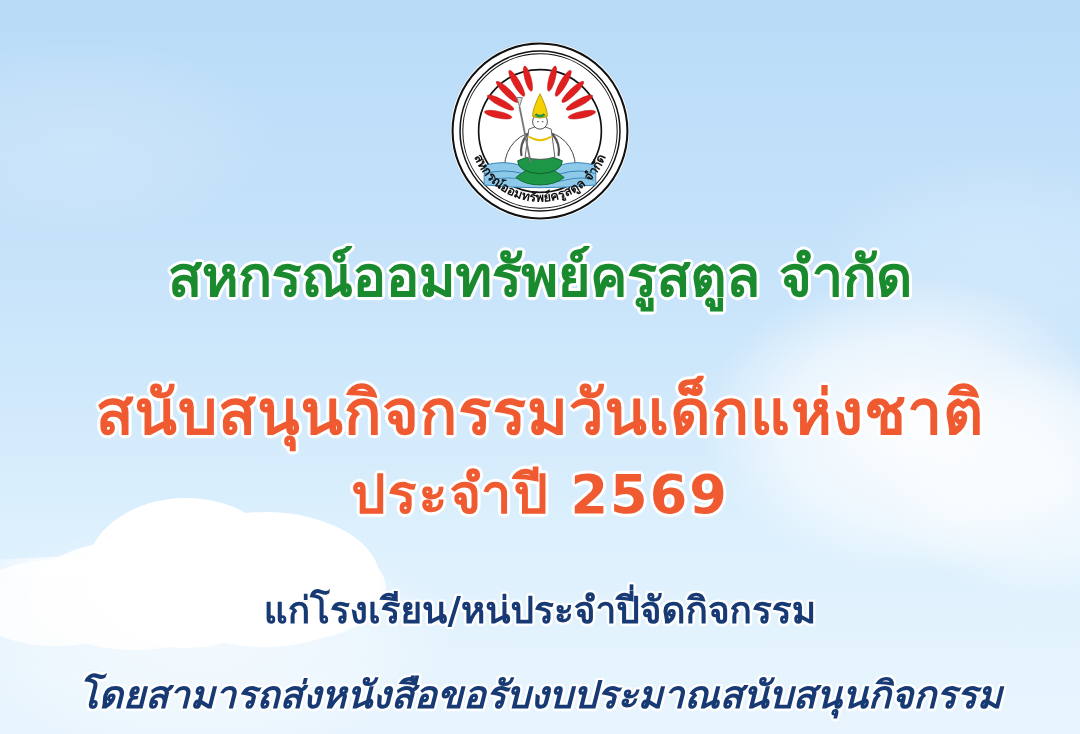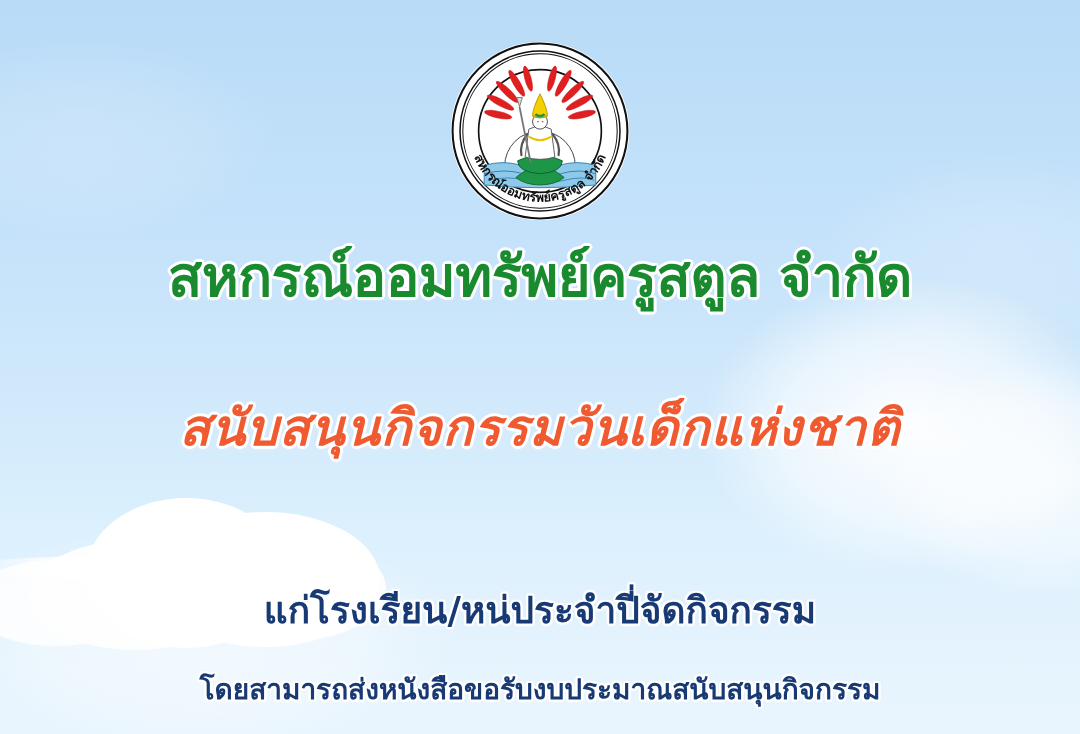--- a/index.html
+++ b/index.html
@@ -28,47 +28,47 @@
          line-height:1.02;}
 
   #org-name{
     top:248px;font-size:56px;color:#1a8a2f;letter-spacing:-0.5px;
     text-shadow:
       -2px -2px 0 #fff, 2px -2px 0 #fff, -2px 2px 0 #fff, 2px 2px 0 #fff,
       -3px 0 0 #fff, 3px 0 0 #fff, 0 -3px 0 #fff, 0 3px 0 #fff,
       0 2px 3px rgba(255,255,255,.9);
   }
   #headline1{
-    top:403px;font-size:50px;color:#ef5a31;letter-spacing:1px;
+    top:381px;font-size:62px;color:#ef5a31;letter-spacing:1px;
     text-shadow:
       -2px -2px 0 #fff, 2px -2px 0 #fff, -2px 2px 0 #fff, 2px 2px 0 #fff,
       -3px 0 0 #fff, 3px 0 0 #fff, 0 -3px 0 #fff, 0 3px 0 #fff,
       0 2px 4px rgba(255,255,255,.85);
-    font-style: italic;
   }
   #headline2{
     top:467px;font-size:54px;color:#ef5a31;letter-spacing:2px;
     text-shadow:
       -2px -2px 0 #fff, 2px -2px 0 #fff, -2px 2px 0 #fff, 2px 2px 0 #fff,
       -3px 0 0 #fff, 3px 0 0 #fff, 0 -3px 0 #fff, 0 3px 0 #fff,
       0 2px 4px rgba(255,255,255,.85);
   }
   #body1{
     top:592px;font-size:37px;color:#183a74;
     text-shadow:
       -1.6px -1.6px 0 #fff, 1.6px -1.6px 0 #fff, -1.6px 1.6px 0 #fff, 1.6px 1.6px 0 #fff,
       -2.4px 0 0 #fff, 2.4px 0 0 #fff, 0 -2.4px 0 #fff, 0 2.4px 0 #fff,
       0 2px 3px rgba(255,255,255,.9);
   }
   #body2{
-    top:676px;font-size:28px;color:#183a74;
+    top:676px;font-size:38px;color:#183a74;
     text-shadow:
       -1.6px -1.6px 0 #fff, 1.6px -1.6px 0 #fff, -1.6px 1.6px 0 #fff, 1.6px 1.6px 0 #fff,
       -2.4px 0 0 #fff, 2.4px 0 0 #fff, 0 -2.4px 0 #fff, 0 2.4px 0 #fff,
       0 2px 3px rgba(255,255,255,.9);
+    font-style: italic;
   }
 </style>
 </head>
 <body>
 
 <div id="poster">
 
   <div class="skylayer">
 
     <div class="softcloud" style="left:700px;top:276px;width:420px;height:300px;"></div>
@@ -174,18 +174,19 @@
       <text font-family="DejaVu Sans, Liberation Sans, sans-serif" font-size="13.5" font-weight="bold" fill="#111">
         <textPath href="#ringPathBottom" startOffset="50%" text-anchor="middle" id="ring-text-path">สหกรณ์ออมทรัพย์ครูสตูล จำกัด</textPath>
       </text>
     </svg>
   </div>
 
   <div class="tline" id="org-name">สหกรณ์ออมทรัพย์ครูสตูล จำกัด</div>
 
   <div class="tline" id="headline1">สนับสนุนกิจกรรมวันเด็กแห่งชาติ</div>
 
+  <div class="tline" id="headline2">ประจำปี 2569</div>
 
   <div class="tline" id="body1">แก่โรงเรียน/หน่ประจำปี่จัดกิจกรรม</div>
 
   <div class="tline" id="body2">โดยสามารถส่งหนังสือขอรับงบประมาณสนับสนุนกิจกรรม</div>
 
 </div>
 
 </body></html>

